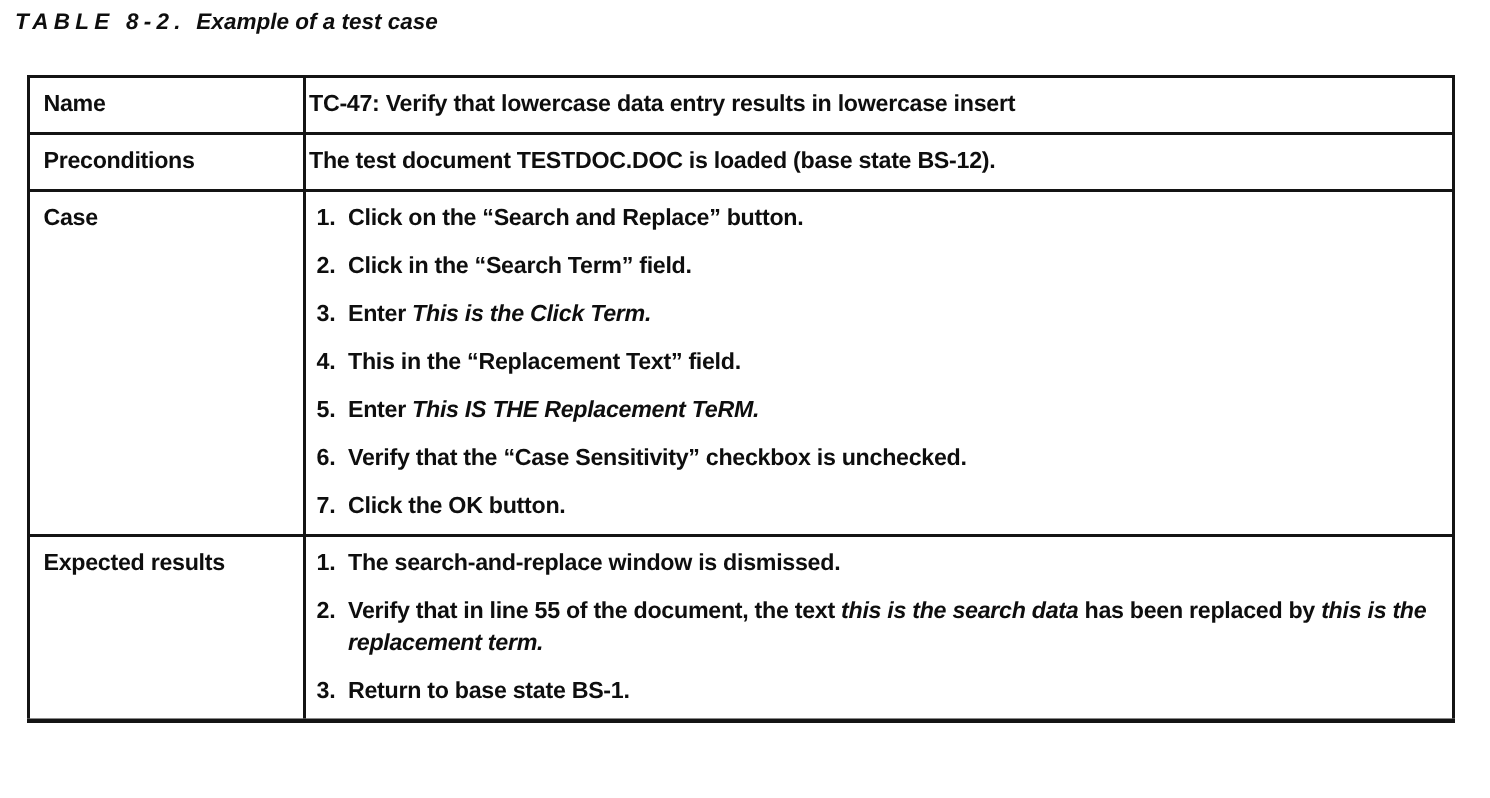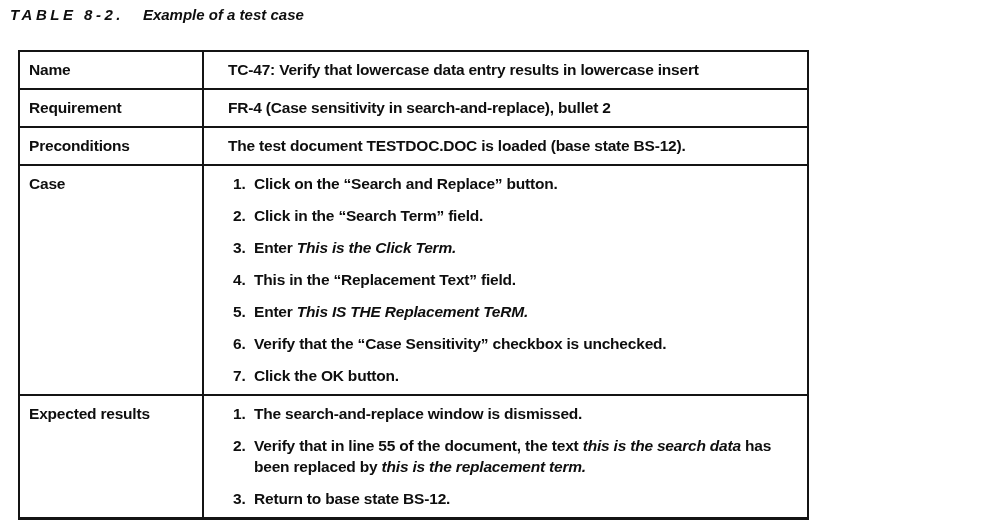--- a/index.html
+++ b/index.html
@@ -19,47 +19,47 @@
     position: absolute;
     left: 10px;
     top: 6px;
     font-size: 15px;
     font-weight: bold;
     font-style: italic;
     white-space: nowrap;
   }
   .title-prefix {
     letter-spacing: 3.5px;
-    margin-right: 19px;
+    margin-right: 7px;
   }
   .testcase-table {
     position: absolute;
     left: 18px;
     top: 50px;
-    width: 791px;
+    width: 952px;
     border-collapse: collapse;
     table-layout: fixed;
   }
   .testcase-table td {
     border: 2px solid #141414;
     vertical-align: top;
     font-size: 15.5px;
     font-weight: bold;
     letter-spacing: -0.2px;
     line-height: 21px;
   }
   .testcase-table tr:last-child td {
     border-bottom-width: 3px;
   }
   .label-cell {
     width: 167px;
     padding: 7px 6px 5px 9px;
   }
   .value-cell {
-    padding: 7px 8px 8px 24px;
+    padding: 7px 8px 8px 2px;
   }
   tr.simple-row {
     height: 36px;
   }
   .value-cell .line {
     margin: 0 0 11px 0;
   }
   .value-cell .line:last-child {
     margin-bottom: 0;
   }
@@ -85,26 +85,20 @@
 <div class="table-title">
   <span class="title-prefix">TABLE 8-2.</span><span class="title-caption">Example of a test case</span>
 </div>
 
 <table class="testcase-table">
   <tbody>
     <tr class="simple-row">
       <td class="label-cell">Name</td>
       <td class="value-cell">
           <div class="line"><span class="txt"><span>TC-47: Verify that lowercase data entry results in lowercase insert</span></span></div>
-        </td>
-    </tr>
-    <tr class="simple-row">
-      <td class="label-cell">Requirement</td>
-      <td class="value-cell">
-          <div class="line"><span class="txt"><span>FR-4 (Case sensitivity in search-and-replace), bullet 2</span></span></div>
         </td>
     </tr>
     <tr class="simple-row">
       <td class="label-cell">Preconditions</td>
       <td class="value-cell">
           <div class="line"><span class="txt"><span>The test document TESTDOC.DOC is loaded (base state BS-12).</span></span></div>
         </td>
     </tr>
     <tr>
       <td class="label-cell">Case</td>
@@ -145,18 +139,18 @@
           <div class="line numbered">
             <span class="num">1.</span>
             <span class="txt"><span>The search-and-replace window is dismissed.</span></span>
           </div>
           <div class="line numbered">
             <span class="num">2.</span>
             <span class="txt"><span>Verify that in line 55 of the document, the text </span><span class="it">this is the search data</span><span> has been replaced by </span><span class="it">this is the replacement term.</span></span>
           </div>
           <div class="line numbered">
             <span class="num">3.</span>
-            <span class="txt"><span>Return to base state BS-12.</span></span>
+            <span class="txt"><span>Return to base state BS-1.</span></span>
           </div>
         </td>
     </tr>
   </tbody>
 </table>
 
 </body></html>

